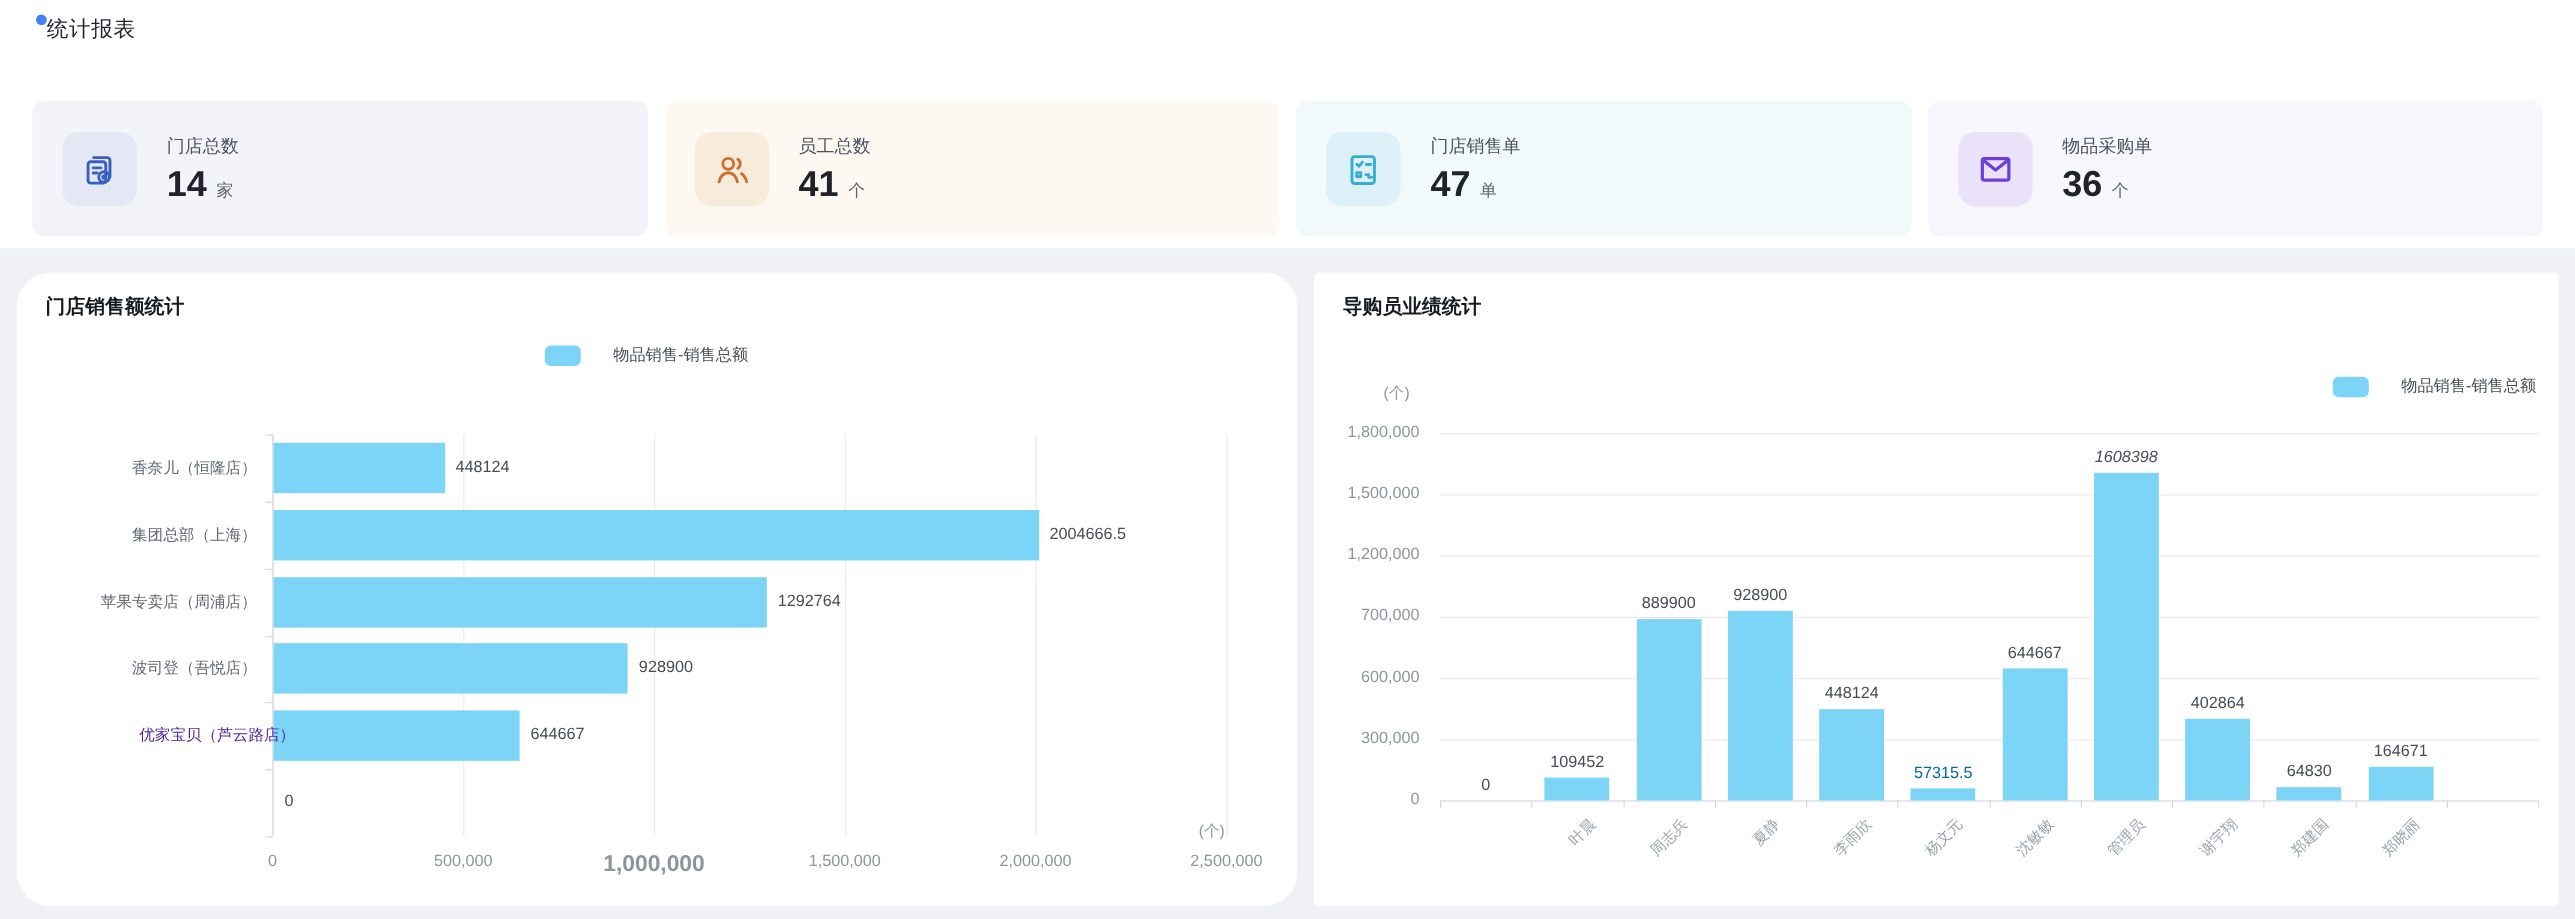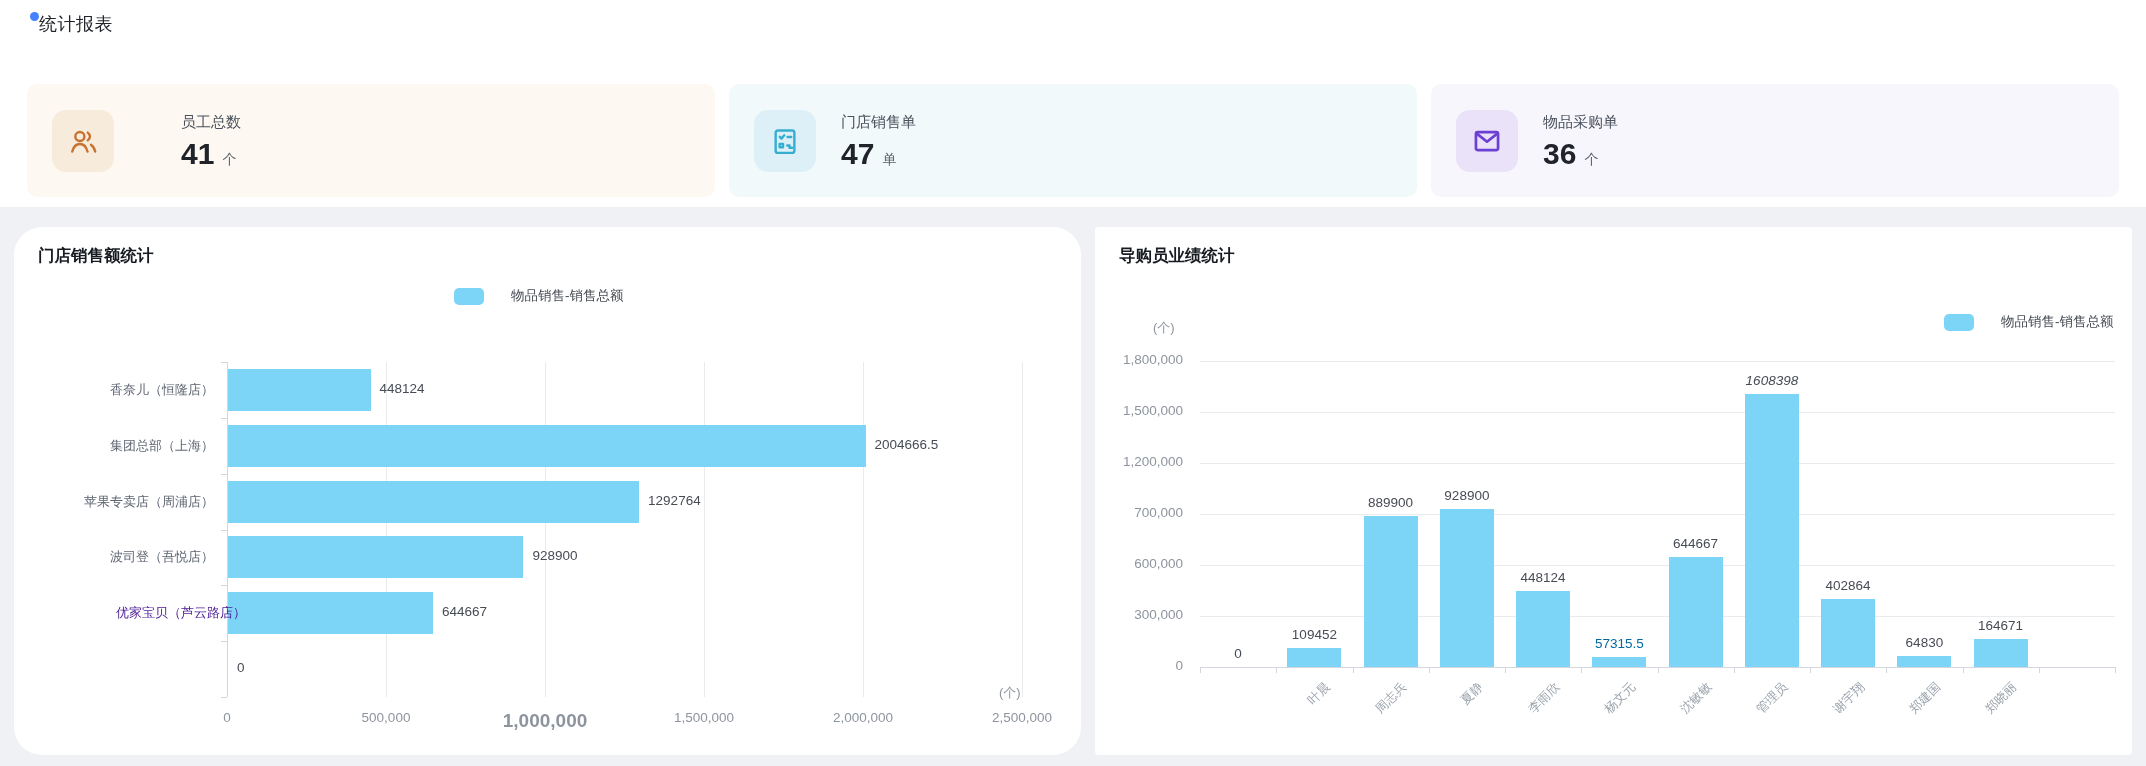--- a/index.html
+++ b/index.html
@@ -38,21 +38,39 @@
 <body>
 
 <div class="top-white"></div>
 
 <div class="header">
   <span class="dot" style="background: rgb(70, 128, 255);"></span>
   <span class="title">统计报表</span>
 </div>
 
 <div class="cards">
-  <div class="stat-card" style="background: rgb(253, 248, 242); gap: 42px;">
+  <div class="stat-card" style="background: rgb(242, 244, 250);">
+    <div class="icon-box" style="background: rgb(228, 232, 244); color: rgb(58, 93, 192);">
+      <svg width="34" height="34" viewBox="0 0 24 24" fill="none" stroke="currentColor" stroke-width="1.7" stroke-linecap="round" stroke-linejoin="round">
+        <path d="M8.5 5.2h8a1.6 1.6 0 0 1 1.6 1.6v9.8"></path>
+        <rect x="5.2" y="7.6" width="10.4" height="12.6" rx="1.6"></rect>
+        <path d="M8.2 11.2h4.6M8.2 14.2h2.4"></path>
+        <circle cx="14.6" cy="16.6" r="3.1"></circle>
+        <circle cx="14.6" cy="16.6" r="0.7"></circle>
+      </svg>
+    </div>
+    <div class="card-text">
+      <span class="card-label">门店总数</span>
+      <span class="card-value-row">
+        <span class="card-value">14</span>
+        <span class="card-unit">家</span>
+      </span>
+    </div>
+  </div>
+  <div class="stat-card" style="background: rgb(253, 248, 242);">
     <div class="icon-box" style="background: rgb(247, 236, 220); color: rgb(201, 114, 47);">
       <svg width="34" height="34" viewBox="0 0 24 24" fill="none" stroke="currentColor" stroke-width="1.7" stroke-linecap="round" stroke-linejoin="round">
         <circle cx="9.8" cy="8.8" r="3.2"></circle>
         <path d="M4.4 19.4c.9-3.4 3-5.3 5.4-5.3s4.5 1.9 5.4 5.3"></path>
         <path d="M15.4 6.1a3.2 3.2 0 0 1 0 5.4"></path>
         <path d="M17.6 14.7c1.5 1 2.5 2.6 3 4.7"></path>
       </svg>
     </div>
     <div class="card-text">
       <span class="card-label">员工总数</span>

